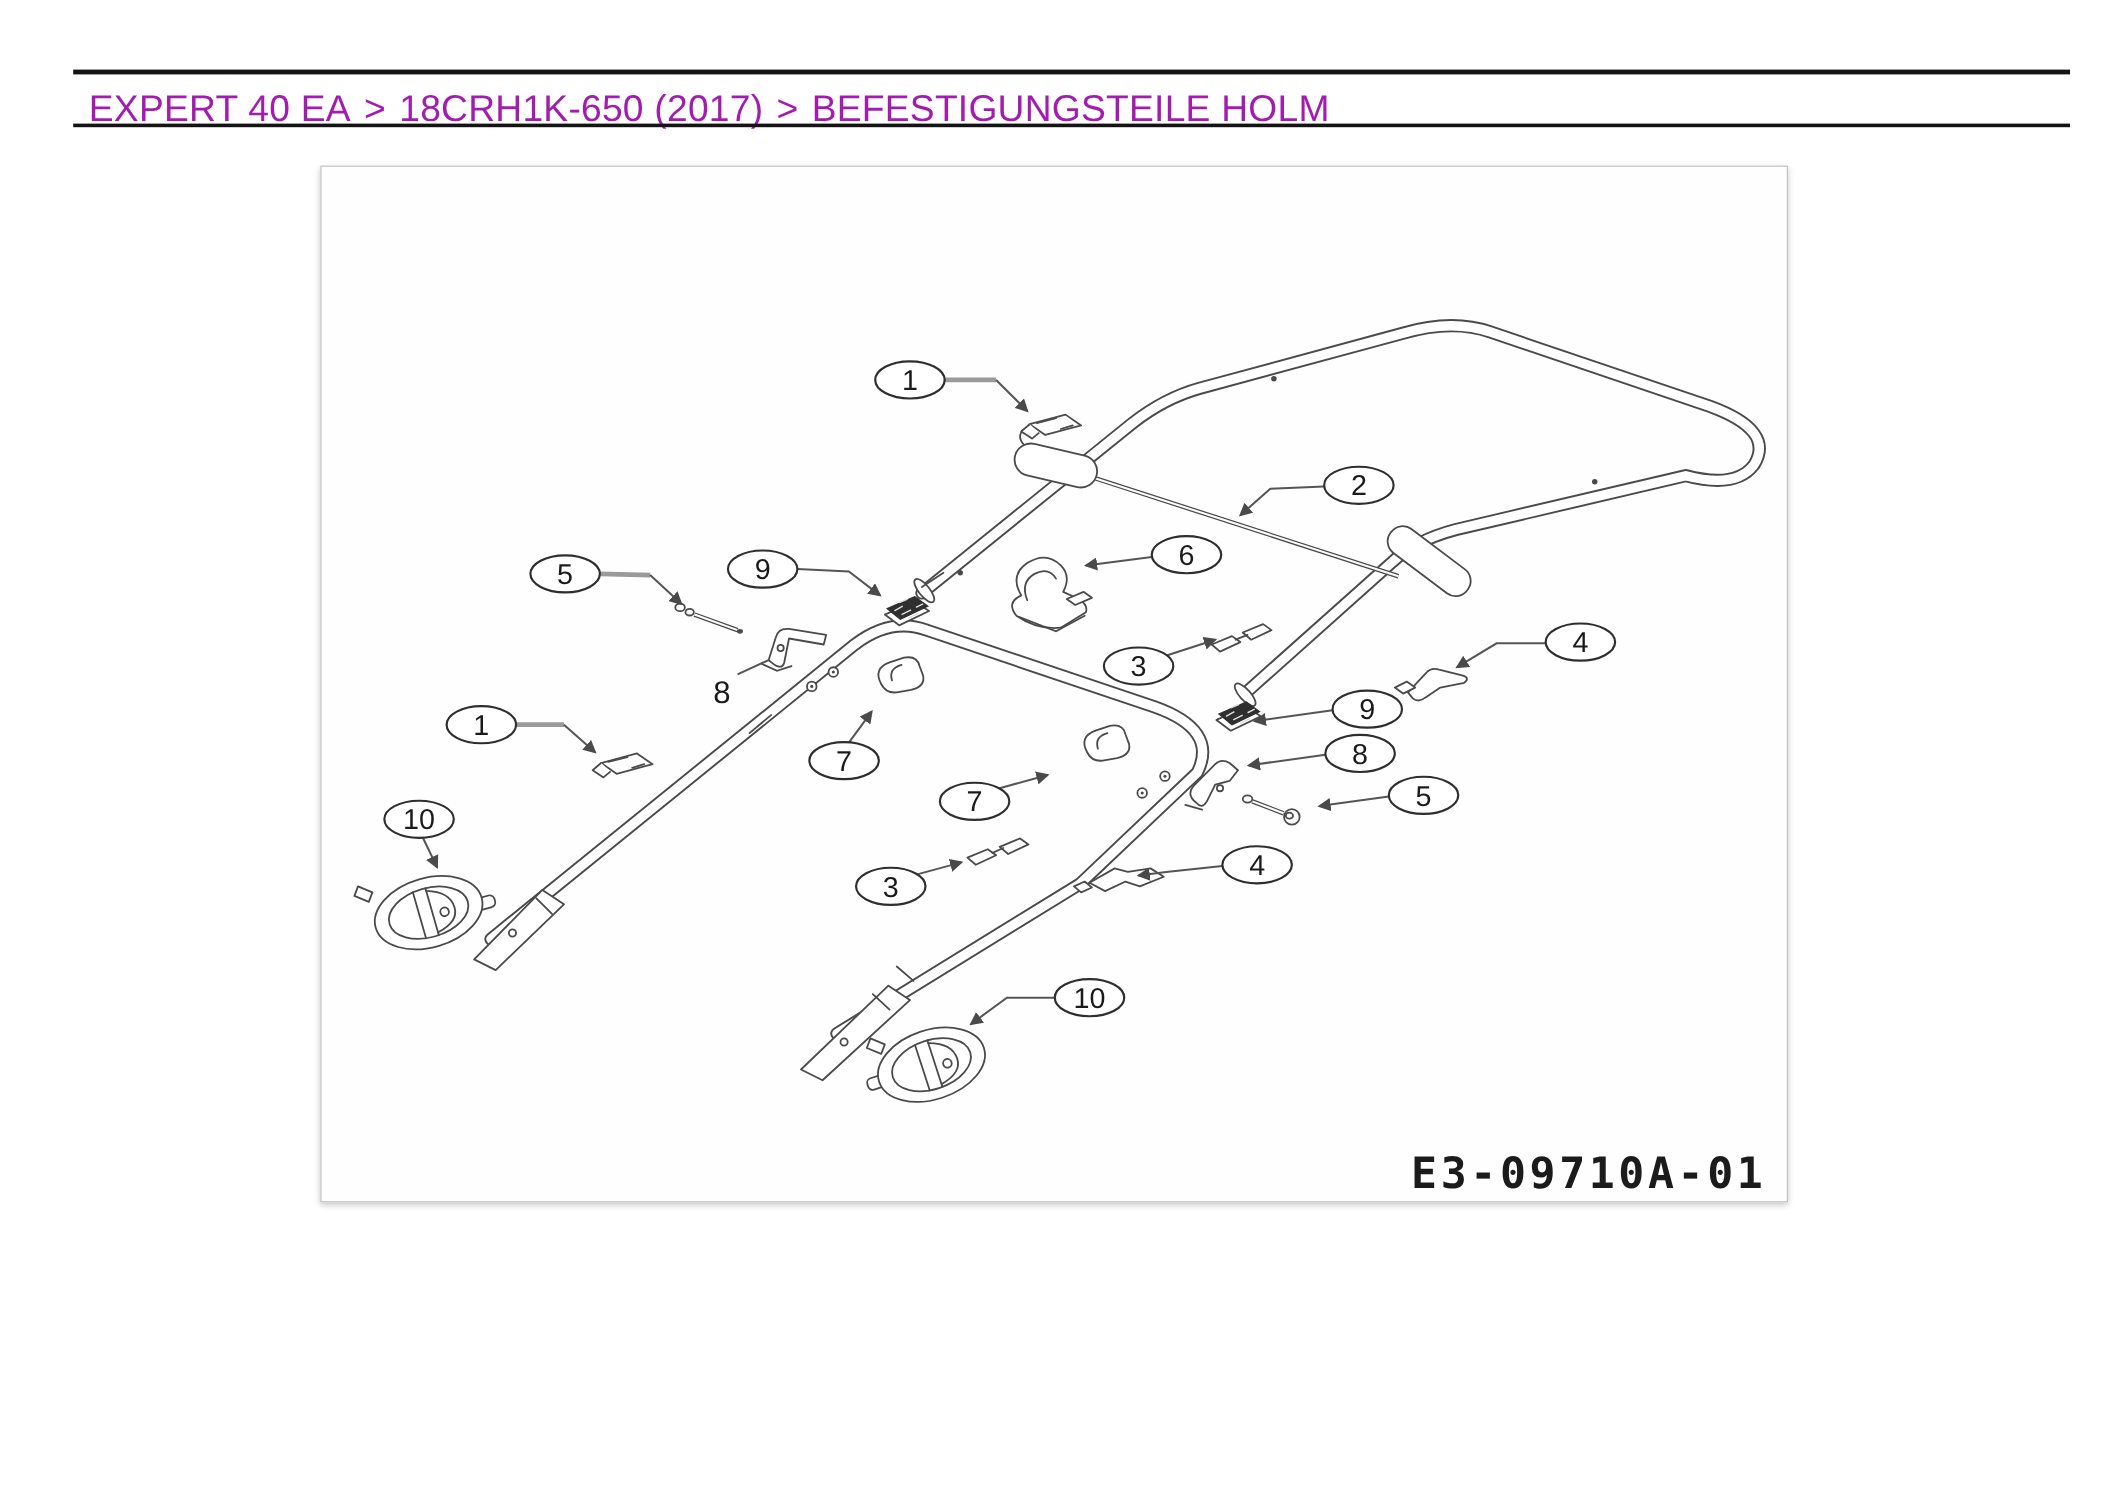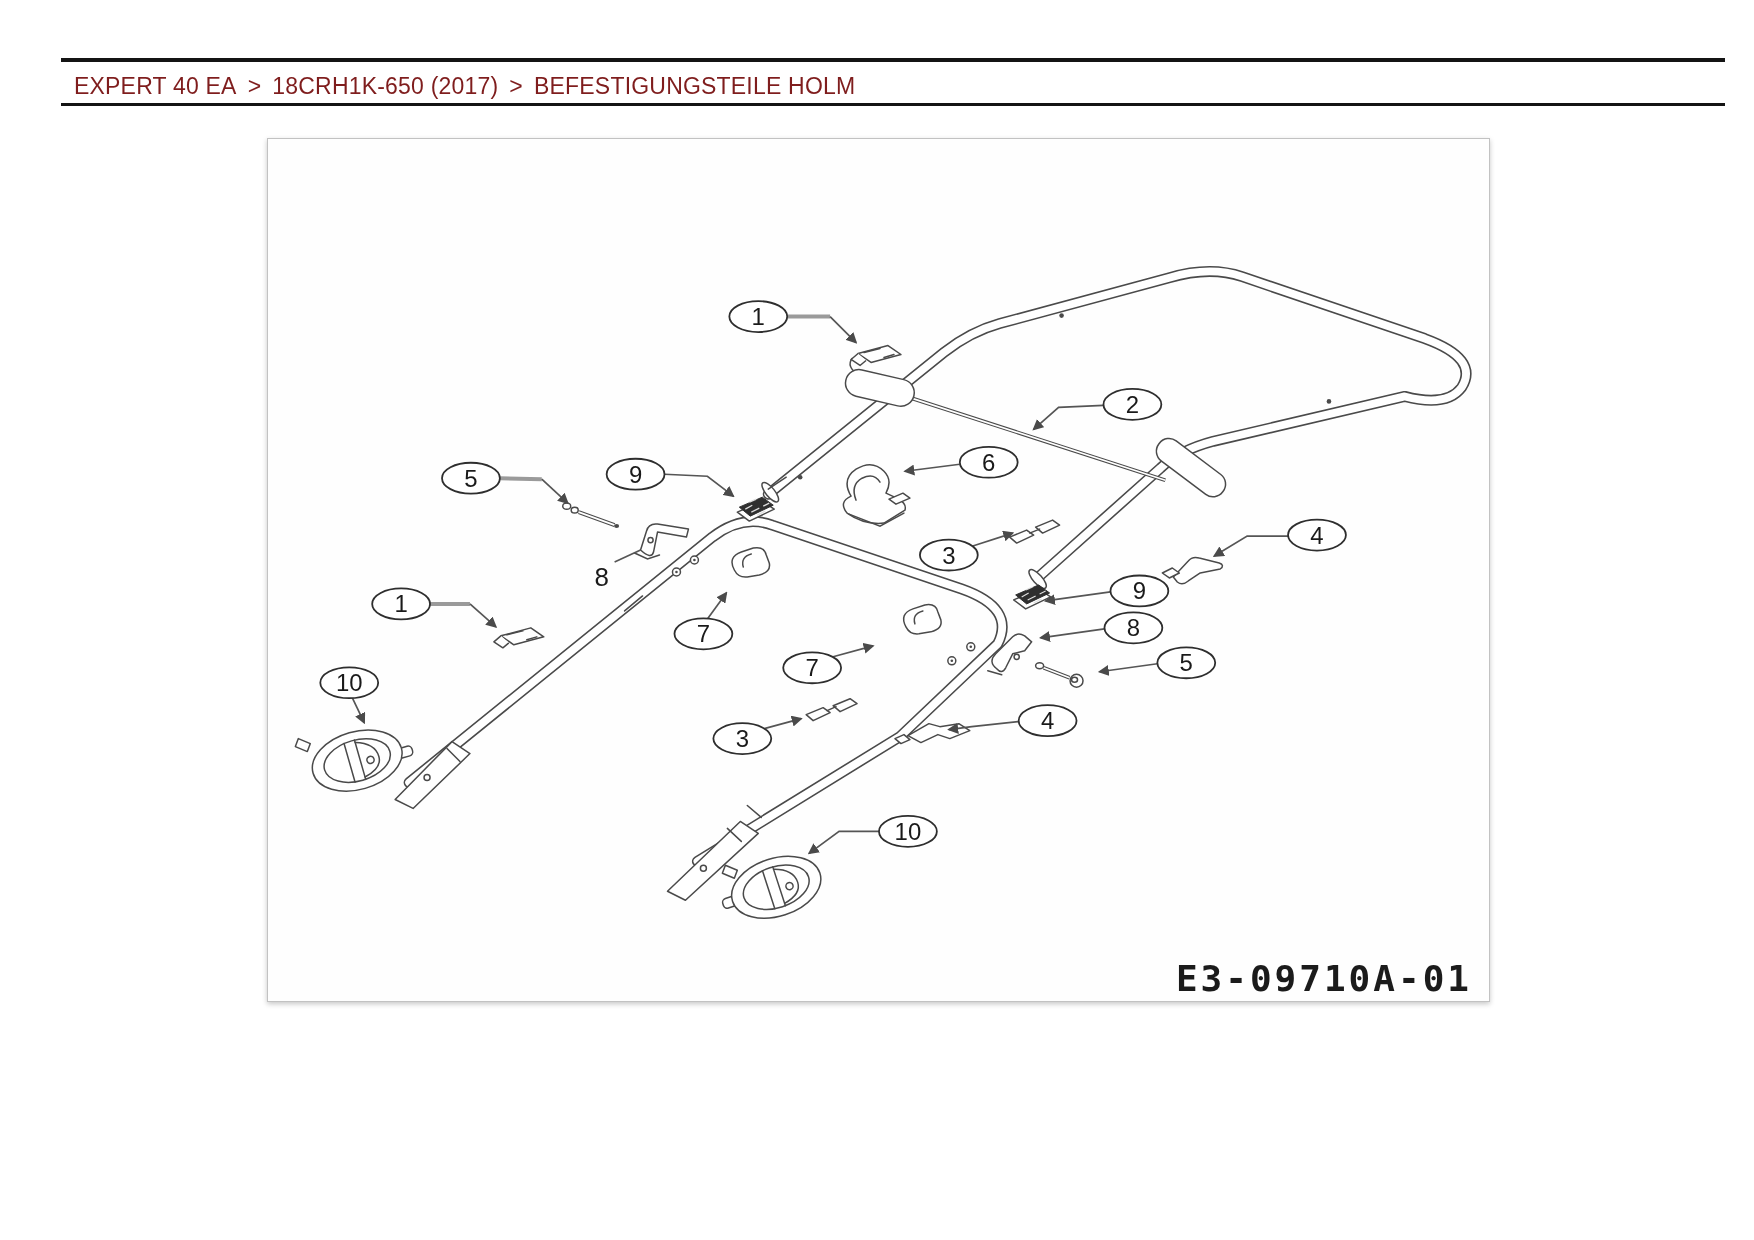--- a/index.html
+++ b/index.html
@@ -4,21 +4,21 @@
 <style>
   html,body{margin:0;padding:0;}
   body{
     width:1754px;height:1240px;position:relative;background:#ffffff;
     font-family:"Liberation Sans",sans-serif;overflow:hidden;
   }
   .rule{position:absolute;left:61px;width:1664px;background:#141414;}
   .rule-top{top:58px;height:4px;}
   .rule-bottom{top:103px;height:3px;}
   .breadcrumb{
-    position:absolute;left:74px;top:73px;font-size:23px;color:#7f1d1d;
+    position:absolute;left:74px;top:73px;font-size:31px;color:#a21caf;
     white-space:nowrap;letter-spacing:.2px;
   }
   .breadcrumb .crumb{cursor:pointer;}
   .breadcrumb .sep{margin:0 11px;}
   .diagram-panel{
     position:absolute;left:267px;top:138px;width:1223px;height:864px;
     background:#fefefe;border:1px solid #c2c2c2;box-sizing:border-box;
     box-shadow:0 2px 5px rgba(0,0,0,.22);
   }
   .diagram-panel svg{position:absolute;left:0;top:0;width:100%;height:100%;}

